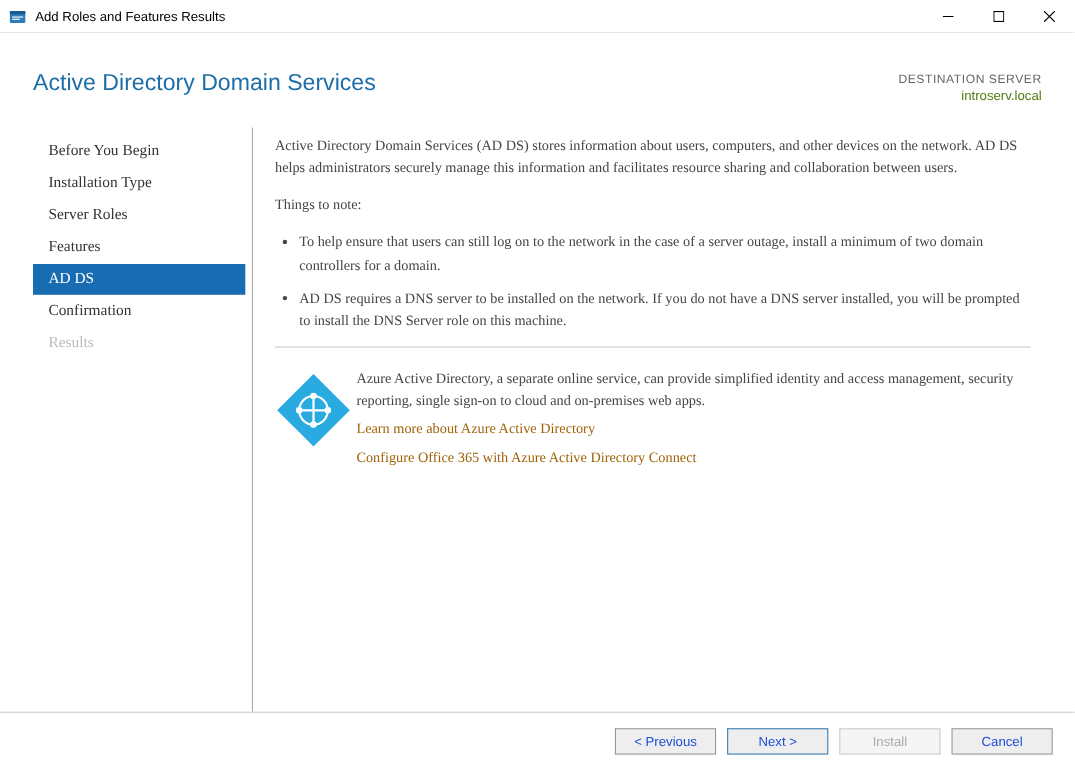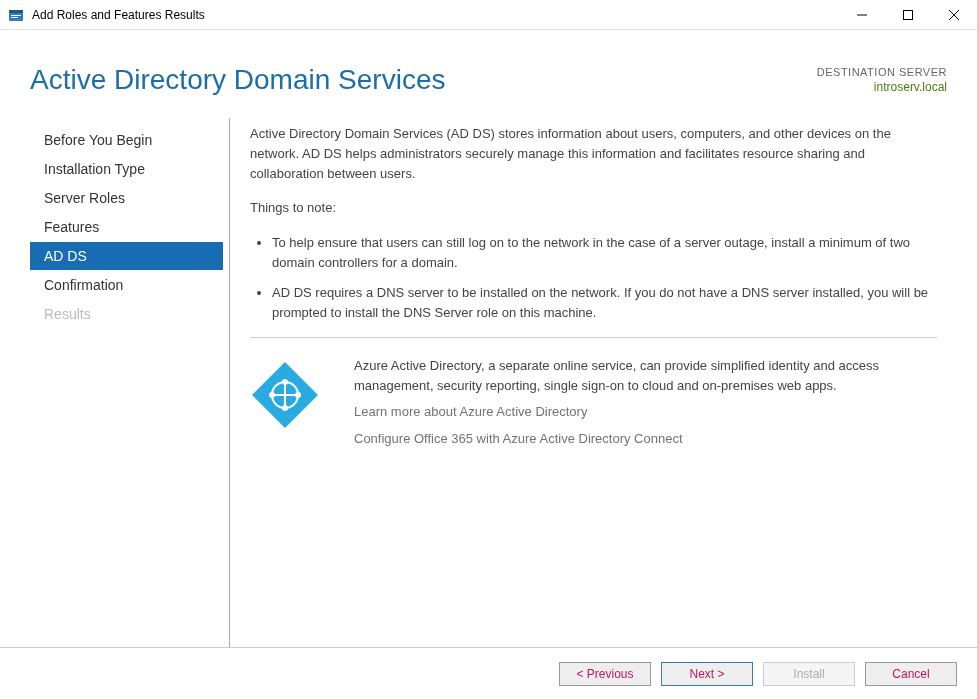--- a/index.html
+++ b/index.html
@@ -32,36 +32,37 @@
       font-size: 14px; color: #000;
     }
     .win-btn.close { font-size: 16px; }
     .header {
       padding: 34px 30px 10px 30px;
       display: flex;
       align-items: flex-start;
       justify-content: space-between;
     }
     .page-title {
-      font-size: 28px;
+      font-size: 21px;
       font-weight: 300;
       color: #1d6ea7;
     }
     .dest {
       text-align: right;
       font-size: 11px;
       color: #555;
       margin-top: 2px;
     }
     .dest-label { letter-spacing: 0.5px; color: #666; }
     .dest-value { font-size: 12px; color: #4d7c0f; margin-top:2px;}
     .body {
       display: flex;
       padding: 12px 30px 0 30px;
       height: 560px;
+      font-family: Liberation Serif, serif;
     }
     .sidebar {
       width: 200px;
       border-right: 1px solid #aaa;
       padding-top: 8px;
       padding-right: 6px;
     }
     .nav-item {
       padding: 6px 8px 6px 14px;
       font-size: 14px;
@@ -87,29 +88,29 @@
     .note-heading { margin-bottom: 6px; }
     .content ul {
       padding-left: 22px;
       margin-bottom: 3px;
     }
     .content li { margin-bottom: 10px; }
     .divider {
       border-top: 1px solid #ccc;
       margin: 14px 0 18px 0;
     }
-    .azure-block { display: flex; gap: 34px; }
+    .azure-block { display: flex; gap: 4px; }
     .azure-icon {
       width: 70px; height: 70px;
       flex-shrink: 0;
       margin-top: 4px;
     }
     .azure-text { flex: 1; }
     .link {
-      color: #737373;
+      color: #a16207;
       cursor: pointer;
       display: block;
       margin-top: 6px;
     }
     .footer {
       position: absolute;
       bottom: 0; left: 0; right: 0;
       height: 52px;
       border-top: 1px solid #ccc;
       display: flex;
@@ -118,21 +119,21 @@
       padding-right: 20px;
       gap: 10px;
       background: #fff;
     }
     .btn {
       min-width: 92px;
       height: 24px;
       border: 1px solid #999;
       background: #eeeeee;
       font-size: 12px;
-      color: #be185d;
+      color: #1d4ed8;
       cursor: pointer;
     }
     .btn:disabled {
       color: #aaa;
       border-color: #ccc;
       background: #f5f5f5;
       cursor: default;
     }
     .btn.default {
       border: 1.5px solid #3a7db6;

